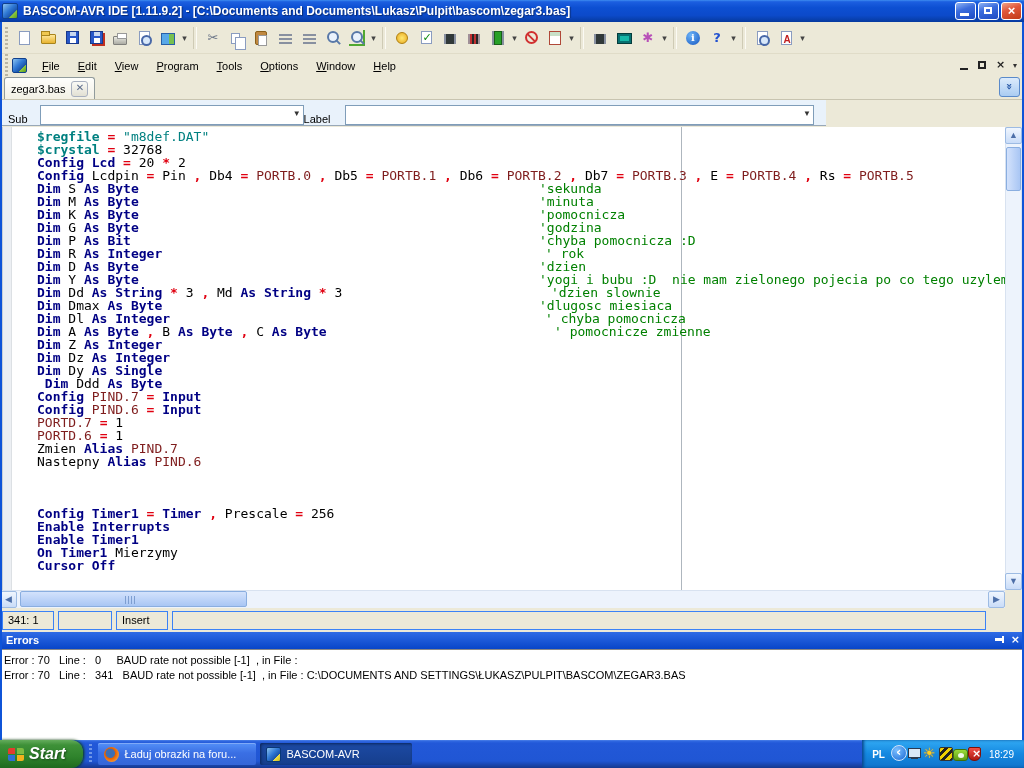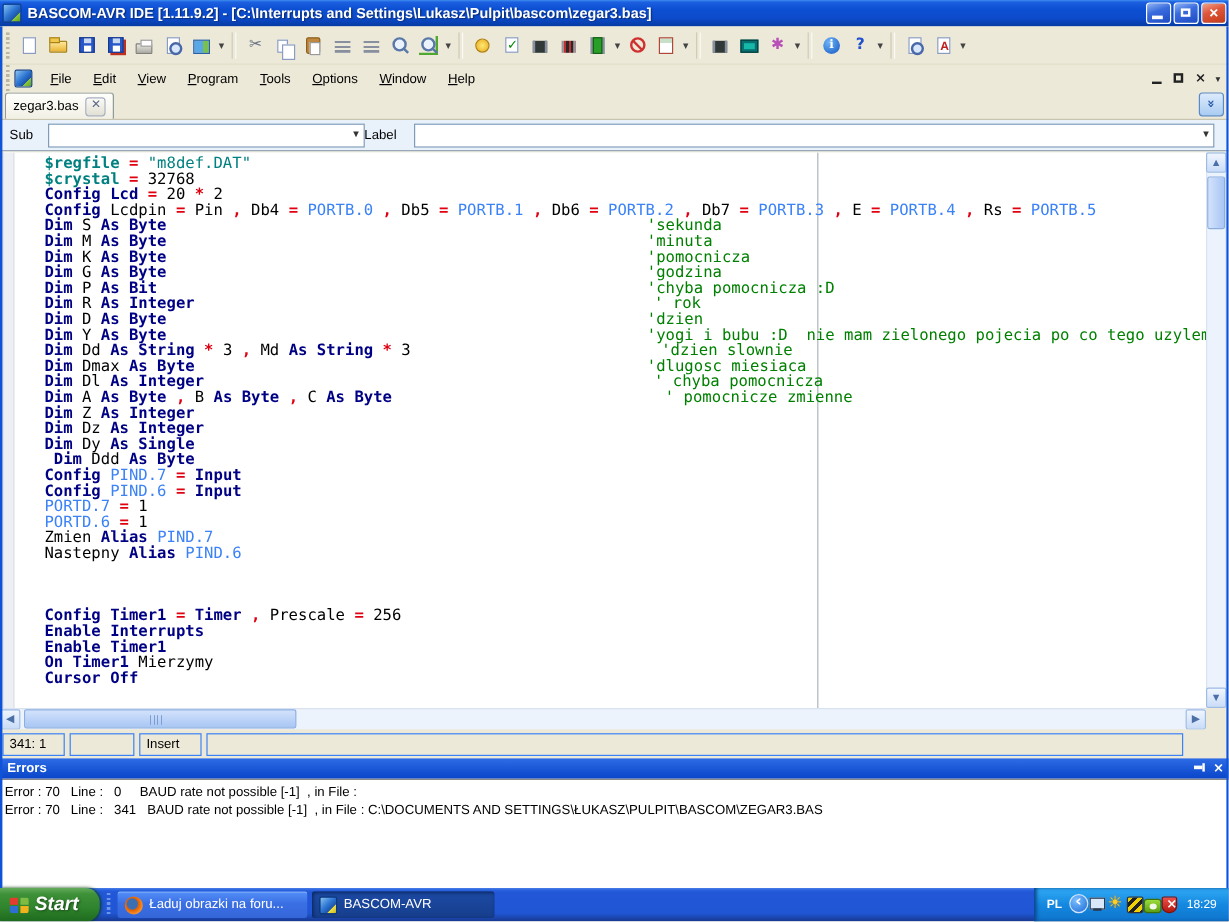--- a/index.html
+++ b/index.html
@@ -82,39 +82,39 @@
   .m-dd{font-size:8px;color:#333;width:10px;text-align:center}
 
   
   #tabrow{position:absolute;left:0;top:76px;width:1024px;height:24px;background:#ECE9D8;border-bottom:1px solid #C8C4B0;display:flex;align-items:flex-end;padding:0 4px;box-sizing:border-box}
   .tab{height:21px;background:linear-gradient(#FEFEFC,#F2F0E4);border:1px solid #919B9C;border-bottom:none;border-radius:3px 3px 0 0;display:flex;align-items:center;padding:0 6px;gap:6px;font-size:11px}
   .tabclose{width:15px;height:14px;border:1px solid #A8B0C0;border-radius:3px;background:linear-gradient(#FAFAF6,#E2E0D4);color:#5A6A8A;font:bold 10px/12px "DejaVu Sans",sans-serif;text-align:center}
   .chevbtn{margin-left:auto;margin-bottom:2px;width:19px;height:18px;border:1px solid #5A8ACA;border-radius:3px;background:linear-gradient(#DCEBFC,#AACCF2);color:#2A5AA8;font:bold 11px/17px "DejaVu Sans",sans-serif;text-align:center}
   .chevbtn i{display:inline-block;transform:rotate(90deg);font-style:normal}
 
   
-  #subrow{position:absolute;left:0;top:100px;width:1024px;height:26px;background:#E9F2FB;border-bottom:1px solid #98A8B8;display:flex;align-items:center;padding:0 8px;box-sizing:border-box;font-size:11px}
+  #subrow{position:absolute;left:0;top:100px;width:826px;height:26px;background:#E9F2FB;border-bottom:1px solid #98A8B8;display:flex;align-items:flex-end;padding:0 8px;box-sizing:border-box;font-size:11px}
   .combo{height:18px;background:#fff;border:1px solid #7F9DB9;position:relative;display:inline-block}
   #sub-combo{width:262px;margin-left:12px}
   #label-combo{flex:1;margin-left:14px;margin-right:4px}
   .carrow{position:absolute;right:2px;top:3px;font-style:normal;font-size:8px;color:#333}
   .sublbl{color:#000}
   #subrow .sublbl:nth-of-type(2){margin-left:18px}
 
   
   #editor{position:absolute;left:2px;top:127px;width:1003px;height:463px;background:#fff;overflow:hidden;border-left:1px solid #C8D0D8}
   #editor .gutter{position:absolute;left:0;top:0;bottom:0;width:8px;background:#ECEFF3;border-right:1px solid #DCE0E4}
   #marginline{position:absolute;left:678px;top:0;bottom:0;width:1px;background:#AEB6BE}
   #code{position:absolute;left:9px;top:3px;right:0;font:13px/13px "DejaVu Sans Mono",monospace;padding-left:25px}
   .cl{height:13px;white-space:pre;position:relative}
   .c-k{color:#000084;font-weight:bold}
   .c-d{color:#008080;font-weight:bold}
   .c-s{color:#008080}
   .c-o{color:#E00010;font-weight:bold}
-  .c-r{color:#3b82f6}
+  .c-r{color:#7f1d1d}
   .c-n{color:#000}
   .c-c{color:#008000;position:absolute;top:0;white-space:pre}
 
   
   .sbtn{position:absolute;width:17px;height:17px;background:linear-gradient(#F0F6FE,#C9DCF8);border:1px solid #9DBBE3;border-radius:2px;color:#4D6FA8;font-size:9px;line-height:15px;text-align:center;box-sizing:border-box}
   #vscroll{position:absolute;left:1005px;top:127px;width:17px;height:463px;background:#EDF3FC;border:1px solid #D8E2F0;box-sizing:border-box}
   #vthumb{position:absolute;left:0;top:19px;width:15px;height:44px;background:linear-gradient(90deg,#D3E2FC,#A9C6F4);border:1px solid #8AAEE0;border-radius:2px;box-sizing:border-box}
   #hscroll{position:absolute;left:0;top:590px;width:1005px;height:18px;background:#EDF3FC;border-top:1px solid #D8E2F0;box-sizing:border-box}
   #hthumb{position:absolute;left:20px;top:0;width:227px;height:16px;background:linear-gradient(#D3E2FC,#A9C6F4);border:1px solid #8AAEE0;border-radius:2px;box-sizing:border-box}
   #hthumb::after{content:"";position:absolute;left:104px;top:4px;width:10px;height:8px;
@@ -177,21 +177,21 @@
   .sideborder{position:absolute;top:22px;width:2px;height:718px;background:#0F54D8;z-index:50}
   #sbl{left:0}#sbr{right:0}
 </style>
 </head>
 <body>
 
 <div id="app">
 
   <div id="titlebar">
     <span class="appicon"></span>
-    <span id="title-text">BASCOM-AVR IDE [1.11.9.2] - [C:\Interrupts and Settings\Lukasz\Pulpit\bascom\zegar3.bas]</span>
+    <span id="title-text">BASCOM-AVR IDE [1.11.9.2] - [C:\Documents and Documents\Lukasz\Pulpit\bascom\zegar3.bas]</span>
     <span class="wbtns">
       <span class="wbtn">
           <i class="g-min"></i>
         </span>
       <span class="wbtn">
           <i class="g-res"></i>
         </span>
       <span class="wbtn close">×</span>
     </span>
   </div>

